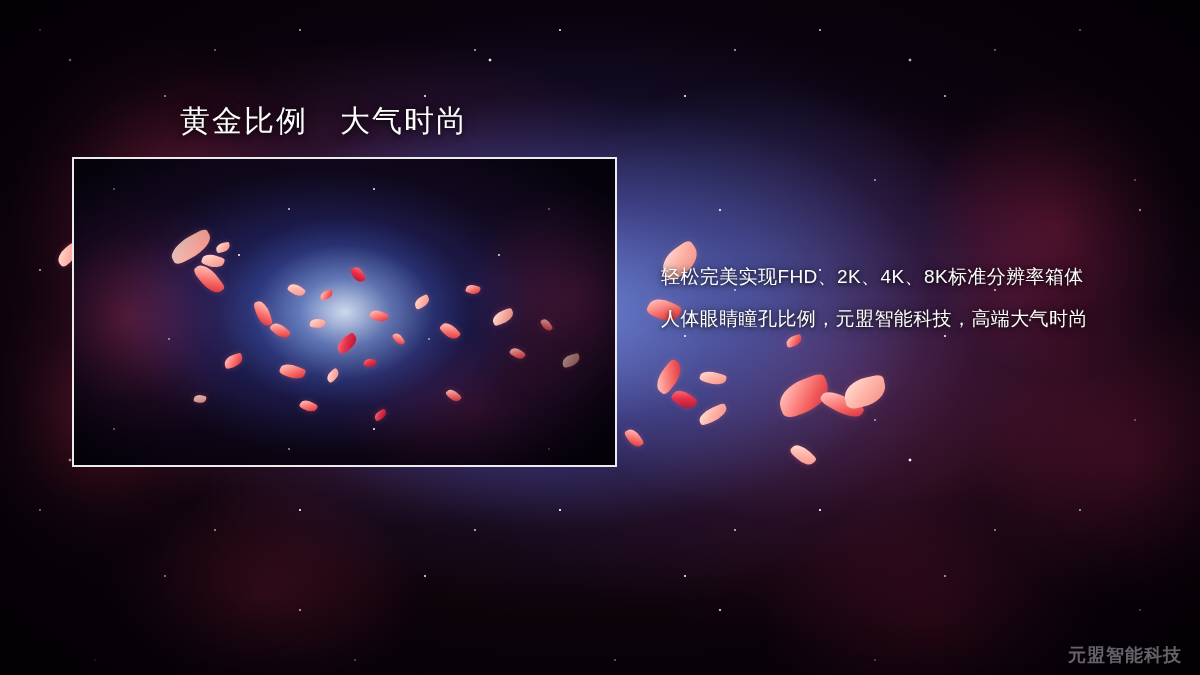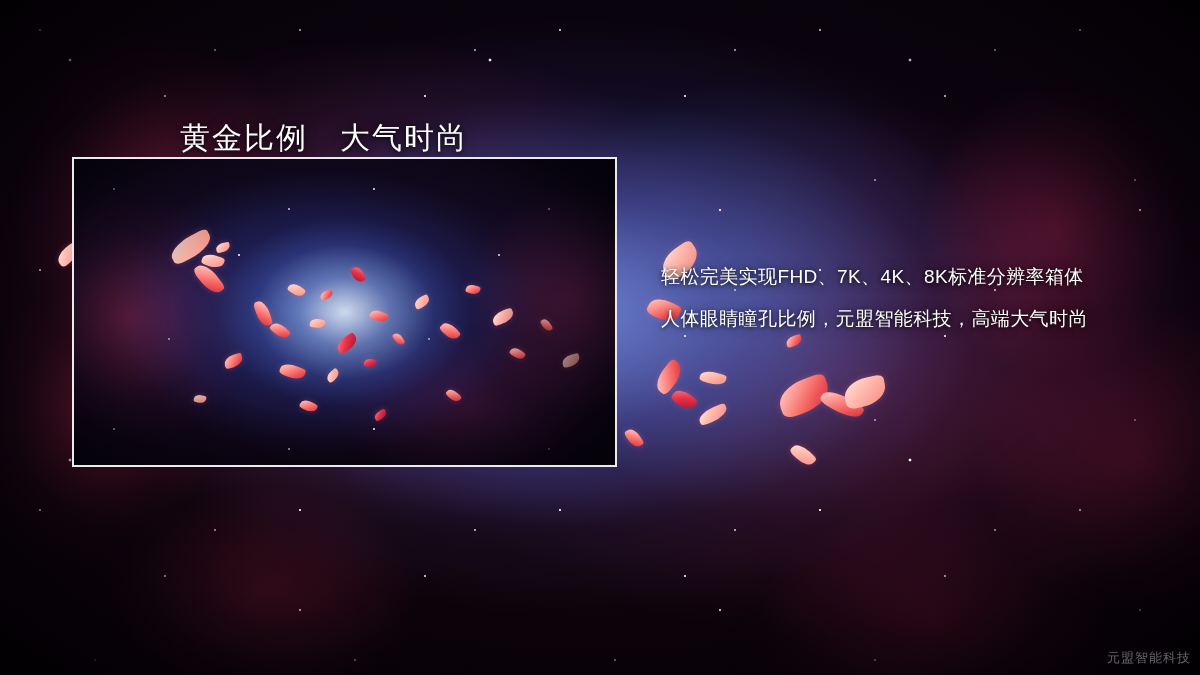--- a/index.html
+++ b/index.html
@@ -120,21 +120,21 @@
       linear-gradient(180deg,#120a20 0%,#1a1030 40%,#160a22 75%,#0d0514 100%);
   }
   .pic-vig {
     position:absolute; inset:0;
     background:radial-gradient(ellipse 62% 70% at 48% 50%, rgba(0,0,0,0) 48%, rgba(6,2,12,0.52) 80%, rgba(4,1,8,0.9) 100%);
   }
 
   
   #title {
     position:absolute;
-    left:180px; top:118px;
+    left:180px; top:101px;
     font-size:30px;
     letter-spacing:2px;
     color:#ffffff;
     white-space:pre;
     text-shadow:0 1px 5px rgba(0,0,0,0.75), 0 0 14px rgba(0,0,0,0.45);
   }
 
   #body-copy {
     position:absolute;
     left:661px; top:256px;
@@ -144,24 +144,25 @@
     font-size:19px;
     line-height:42px;
     color:#ffffff;
     letter-spacing:.4px;
     white-space:nowrap;
     text-shadow:0 1px 4px rgba(0,0,0,0.8), 0 0 12px rgba(0,0,0,0.5);
   }
 
   #watermark {
     position:absolute;
-    right:9px; bottom:8px;
-    font-size:13px;
+    right:18px; bottom:8px;
+    font-size:18px;
     letter-spacing:1px;
     color:rgba(190,190,195,0.52);
+    font-weight:bold;
   }
 </style>
 </head>
 <body>
 
 <div id="slide">
 
   <div class="bg-layer bg-base"></div>
   <div class="bg-layer bg-fil-a"></div>
   <div class="bg-layer bg-core"></div>
@@ -220,19 +221,19 @@
           <div class="petal" style="left: 226px; top: 242px; width: 17px; height: 10px; transform: rotate(28deg);"></div>
           <div class="petal deep" style="left: 300px; top: 252px; width: 13px; height: 8px; transform: rotate(-30deg);"></div>
           <div class="petal" style="left: 372px; top: 232px; width: 15px; height: 9px; transform: rotate(44deg);"></div>
           <div class="petal pale" style="left: 120px; top: 236px; width: 12px; height: 8px; transform: rotate(14deg);"></div>
         </div>
       <div class="pic-vig"></div>
     </div>
   </div>
 
   <div id="body-copy">
-    <div class="line">轻松完美实现FHD、7K、4K、8K标准分辨率箱体</div>
+    <div class="line">轻松完美实现FHD、2K、4K、8K标准分辨率箱体</div>
     <div class="line">人体眼睛瞳孔比例，元盟智能科技，高端大气时尚</div>
   </div>
 
   <div id="watermark">元盟智能科技</div>
 
 </div>
 
 </body></html>

